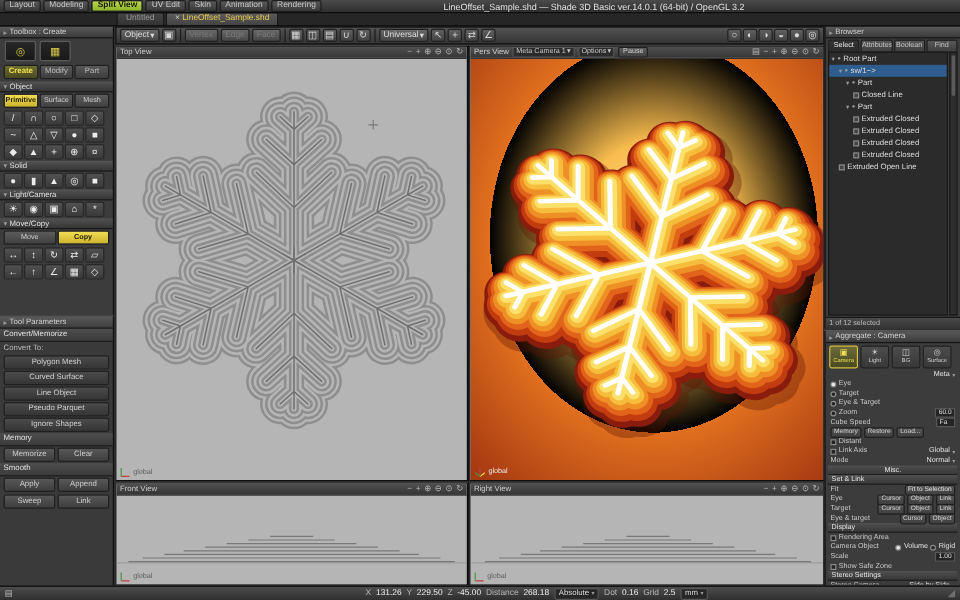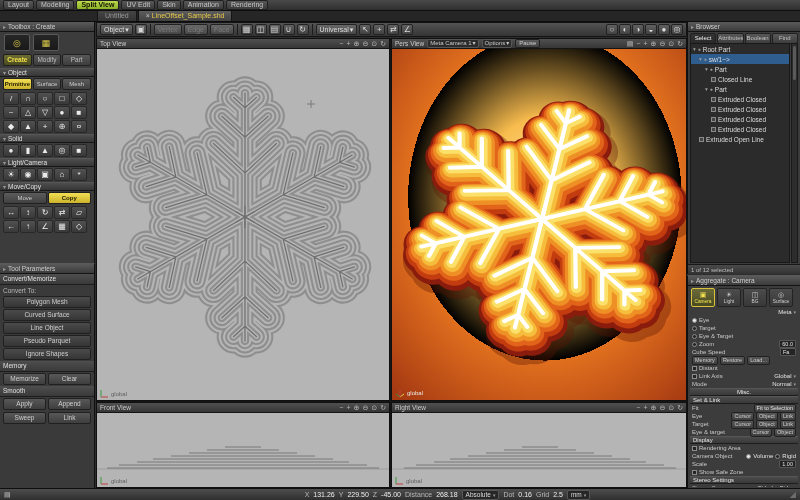--- a/index.html
+++ b/index.html
@@ -115,20 +115,21 @@
 <div class="window">
 
   <div class="menubar">
     <div class="menu-tab">Layout</div>
     <div class="menu-tab">Modeling</div>
     <div class="menu-tab active">Split View</div>
     <div class="menu-tab">UV Edit</div>
     <div class="menu-tab">Skin</div>
     <div class="menu-tab">Animation</div>
     <div class="menu-tab">Rendering</div>
+    <div class="menubar-title">LineOffset_Sample.shd — Shade 3D Basic ver.14.0.1 (64-bit) / OpenGL 3.2</div>
   </div>
 
   <div class="tabbar">
     <div class="file-tab">
       <span>Untitled</span>
     </div>
     <div class="file-tab active">
       <span class="close">×</span>
       <span>LineOffset_Sample.shd</span>
     </div>

